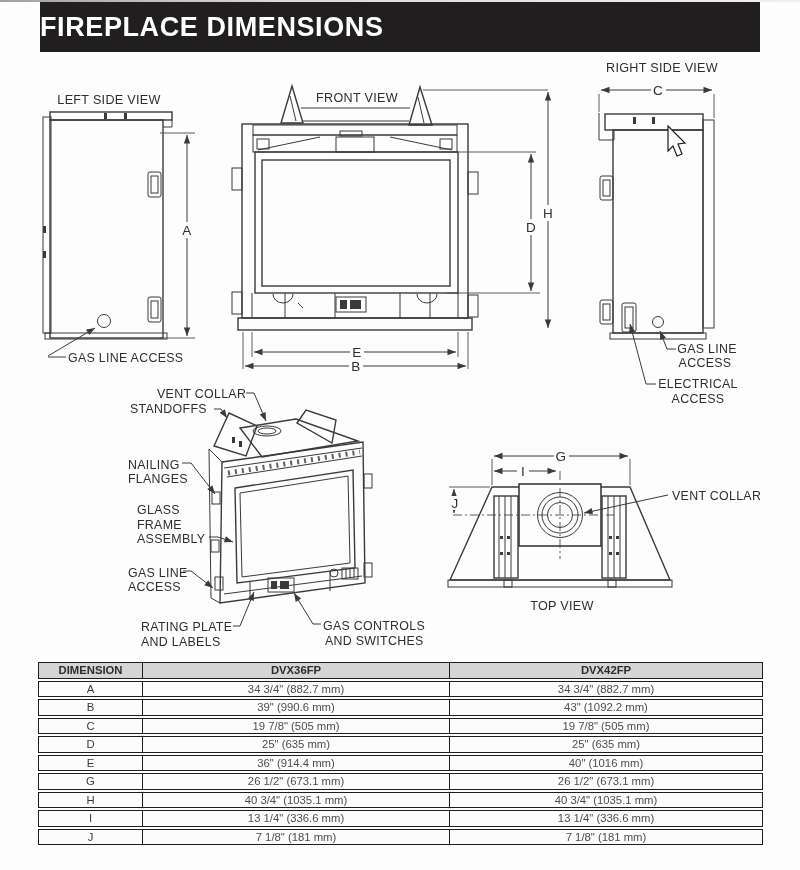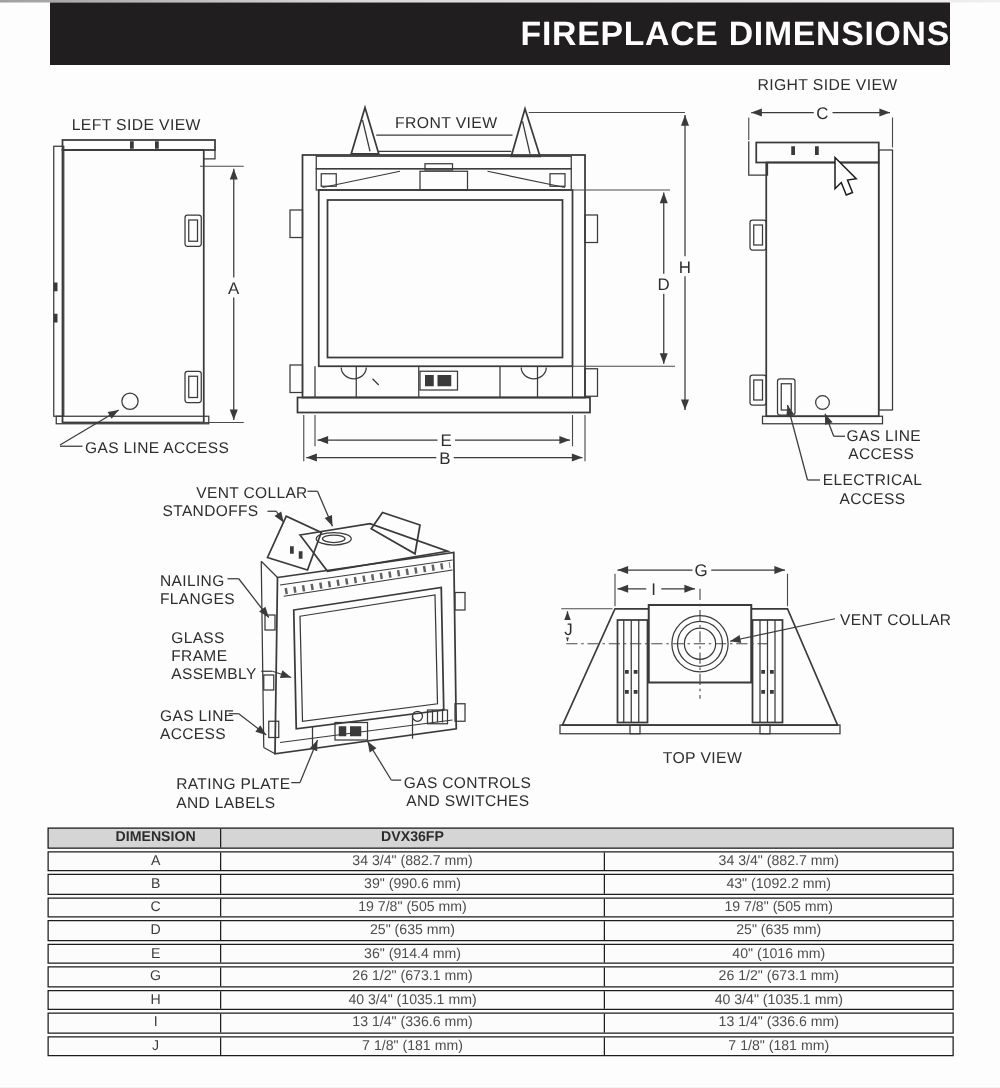--- a/index.html
+++ b/index.html
@@ -1,21 +1,21 @@
 <!DOCTYPE html>
 <html><head>
 <meta charset="utf-8">
 <style>
   html,body{margin:0;padding:0;background:#e9e9e9;}
   .page{position:relative;width:800px;height:870px;background:#fdfdfd;overflow:hidden;
         font-family:"Liberation Sans",sans-serif;}
   .scan-edge{position:absolute;top:0;left:0;width:800px;height:2px;
         background:linear-gradient(90deg,#a0a0a0,#d9d9d9 35%,#efefef);}
   .title-bar{position:absolute;left:40px;top:2px;width:720px;height:50px;background:#211e1f;
-        display:flex;align-items:center;justify-content:flex-end;}
+        display:flex;align-items:center;justify-content:flex-start;}
   .title-bar span{color:#fff;font-size:27px;font-weight:bold;letter-spacing:.6px;}
   svg.drawing{position:absolute;left:0;top:0;}
   .ln{fill:none;stroke:#3a3a3a;stroke-width:1.4;}
   .ln2{fill:none;stroke:#3a3a3a;stroke-width:1;}
   .thin{fill:none;stroke:#4a4a4a;stroke-width:.9;}
   .fillink{fill:#3a3a3a;stroke:none;}
   .wbox{fill:#fdfdfd;stroke:none;}
   .dml{stroke:#3a3a3a;stroke-width:1;fill:none;marker-start:url(#arw);marker-end:url(#arw);}
   .ldr{stroke:#3a3a3a;stroke-width:1;fill:none;marker-end:url(#arw);}
   .dashdot{fill:none;stroke:#4a4a4a;stroke-width:.9;stroke-dasharray:9 3 2 3;}
@@ -24,21 +24,21 @@
   .t-view{font-size:12.6px;}
   .t-call{font-size:12.4px;}
   .t-dim{font-size:13.5px;}
   .cursor{fill:#ffffff;stroke:#1d1d1d;stroke-width:1.2;}
   
   .dim-table{position:absolute;left:38px;top:662px;width:725px;}
   .trow{display:flex;border:1.7px solid #1d1d1d;margin-bottom:2px;background:#fcfcfc;box-sizing:border-box;}
   .thead{background:#d5d5d5;}
   .tc{box-sizing:border-box;height:14.5px;line-height:14px;text-align:center;font-size:11.3px;color:#4d4d4d;overflow:hidden;}
   .thead .tc{color:#2c2c2c;font-weight:bold;}
-  .c1{width:103px;color:#3b3b3b;margin-left:34px;}
+  .c1{width:103px;color:#3b3b3b;}
   .c2{width:307px;border-left:1.7px solid #1d1d1d;text-align:center;}
   .c3{flex:1;border-left:1.7px solid #1d1d1d;}
 </style>
 </head>
 <body>
 
 <div class="page">
   <div class="scan-edge"></div>
 
   <div class="title-bar">
@@ -324,20 +324,21 @@
         <text class="t-call" x="672" y="500" text-anchor="start">VENT COLLAR</text>
       </g>
       <text class="t-view" x="562" y="610" text-anchor="middle">TOP VIEW</text>
     </g>
   </svg>
 
   <div class="dim-table">
     <div class="trow thead">
       <div class="tc c1">DIMENSION</div>
       <div class="tc c2">DVX36FP</div>
+      <div class="tc c3">DVX42FP</div>
     </div>
     <div class="trow">
       <div class="tc c1">A</div>
       <div class="tc c2">34 3/4" (882.7 mm)</div>
       <div class="tc c3">34 3/4" (882.7 mm)</div>
     </div>
     <div class="trow">
       <div class="tc c1">B</div>
       <div class="tc c2">39" (990.6 mm)</div>
       <div class="tc c3">43" (1092.2 mm)</div>

